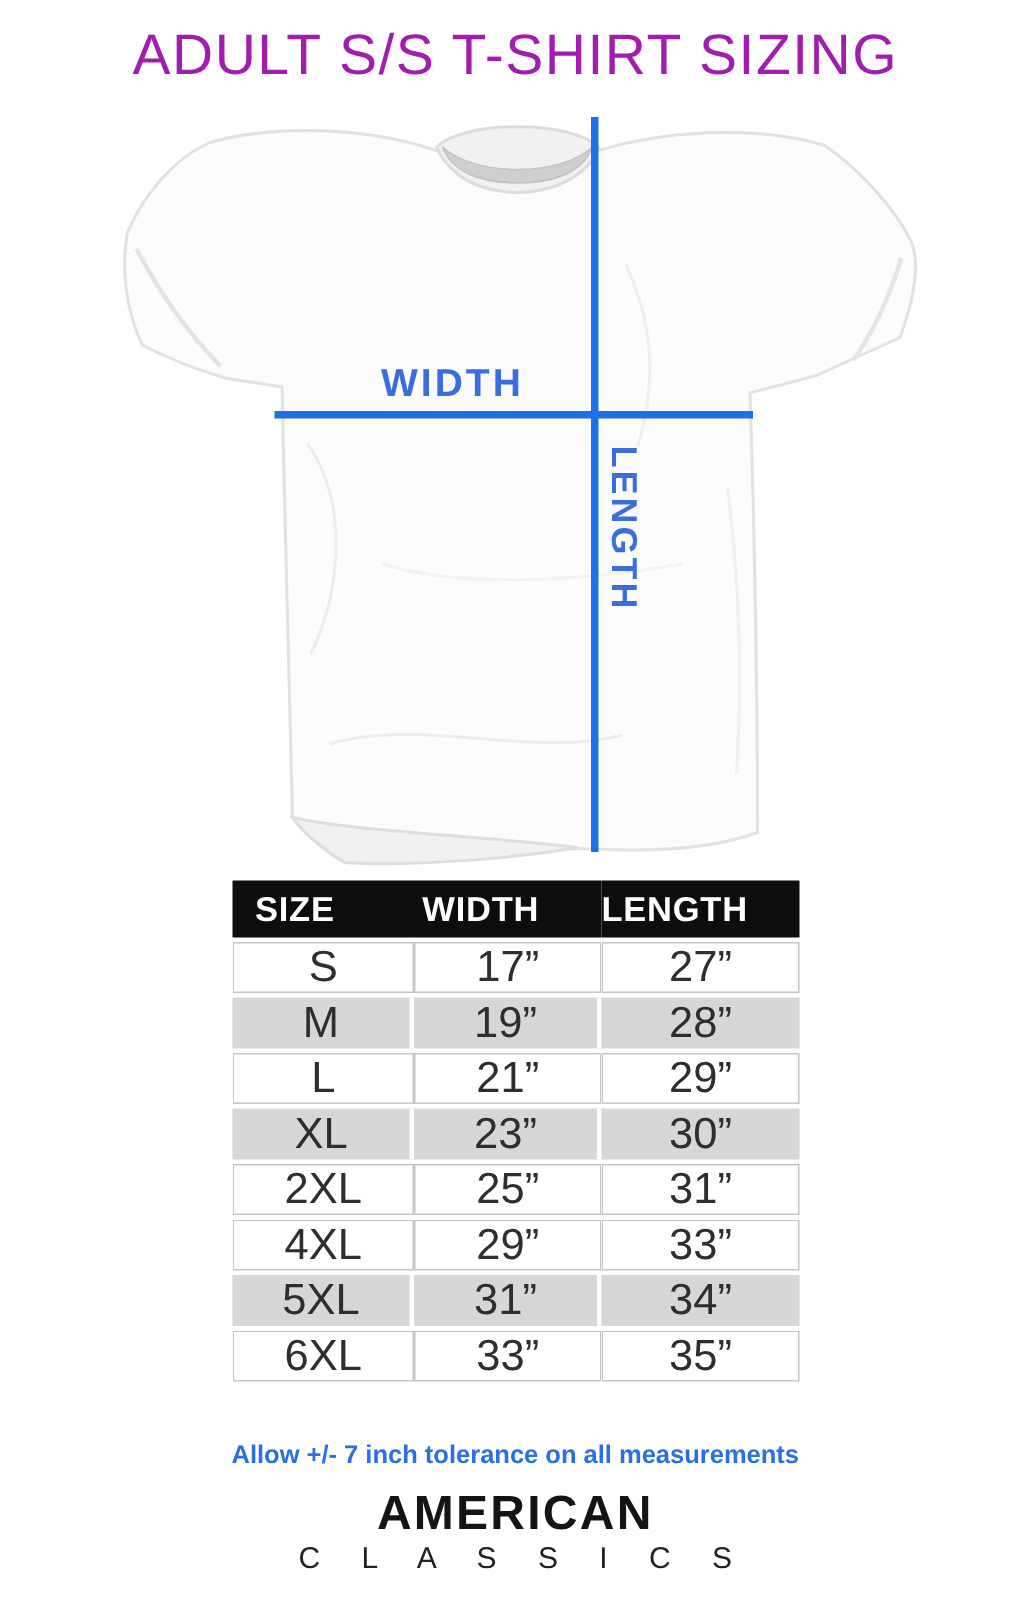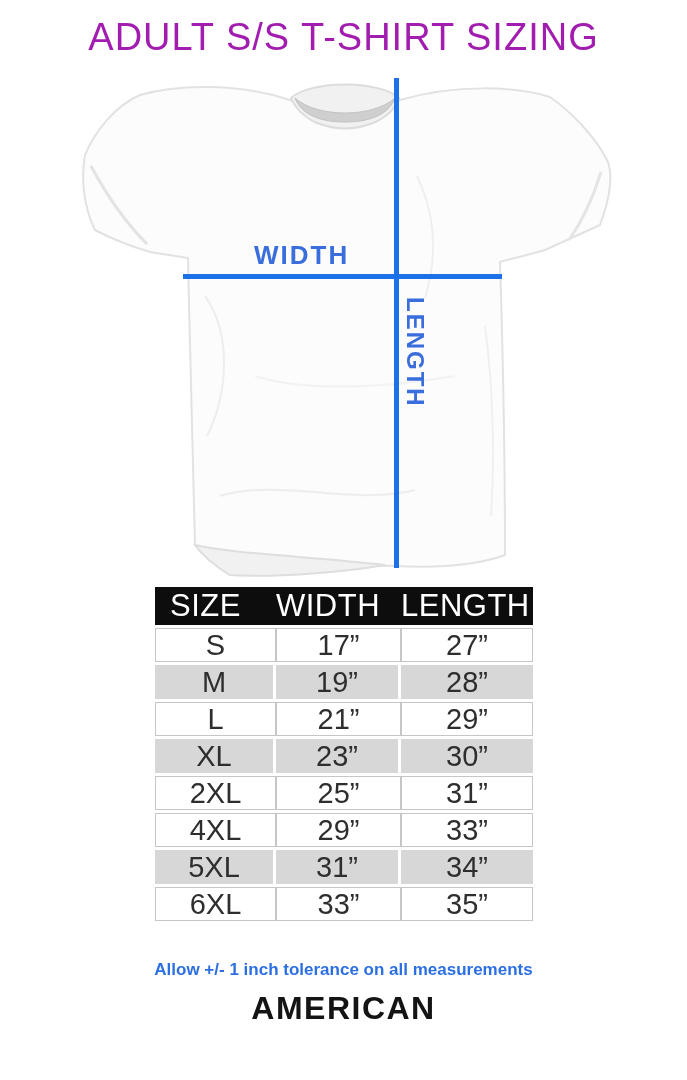--- a/index.html
+++ b/index.html
@@ -48,21 +48,21 @@
   }
   .size-table{
     position:absolute;left:155px;top:584px;width:378px;
     border-collapse:separate;border-spacing:0 3px;
     table-layout:fixed;
   }
   .size-table th,.size-table td{box-sizing:border-box;}
   .size-table th{
     background:var(--header-bg);
     color:#fff;height:38px;
-    font-size:31px;font-weight:normal;letter-spacing:0.5px;
+    font-size:23px;font-weight:bold;letter-spacing:0.5px;
     text-align:center;padding-right:36px;
   }
   .size-table th:first-child{text-align:left;padding-left:15px;padding-right:0;}
   .size-table td{
     height:34px;text-align:center;vertical-align:middle;
     font-size:29px;font-weight:300;color:#2e2e2e;
     background:#fff;
     box-shadow:inset 0 0 0 1px #c6c6c6;
   }
   .size-table tr.alt td{
@@ -188,19 +188,20 @@
           <td>34”</td>
         </tr>
         <tr>
           <td>6XL</td>
           <td>33”</td>
           <td>35”</td>
         </tr>
       </tbody>
   </table>
 
-  <div class="note">Allow +/- 1 inch tolerance on all measurements</div>
+  <div class="note">Allow +/- 7 inch tolerance on all measurements</div>
 
   <div class="logo">
     <span class="logo-top">AMERICAN</span>
+    <span class="logo-bottom">C L A S S I C S</span>
   </div>
 
 </div>
 
 </body></html>

